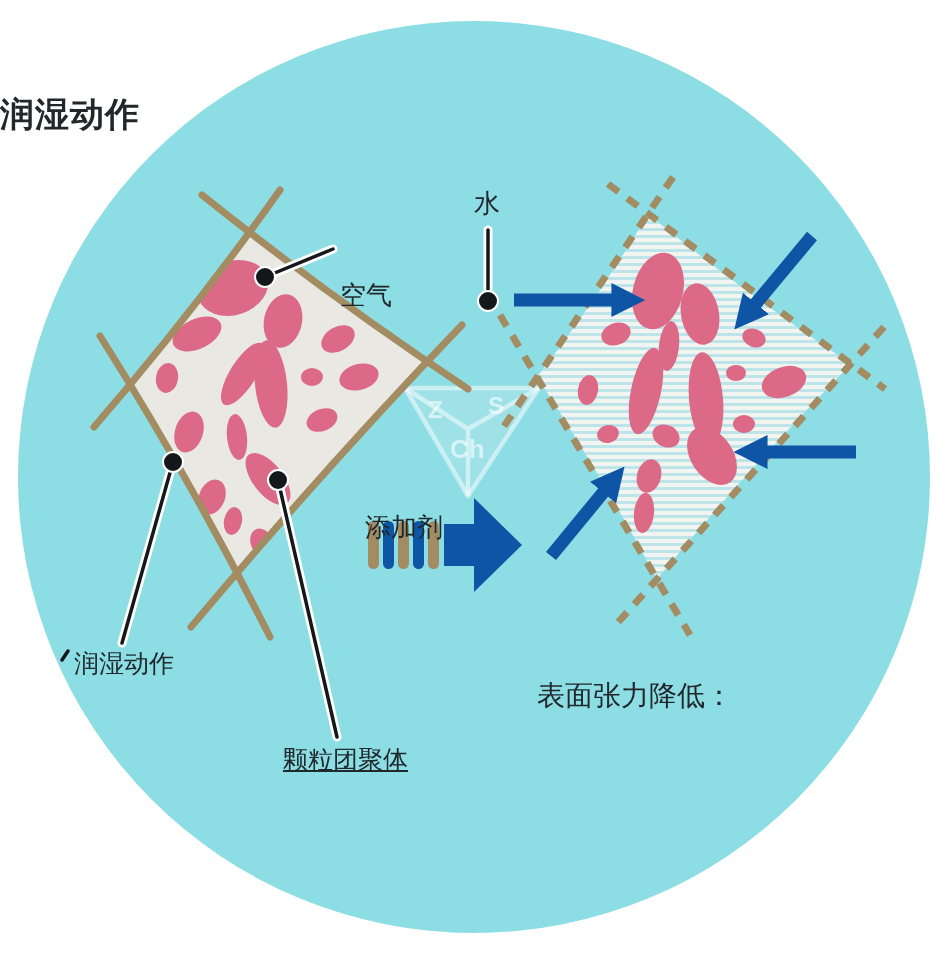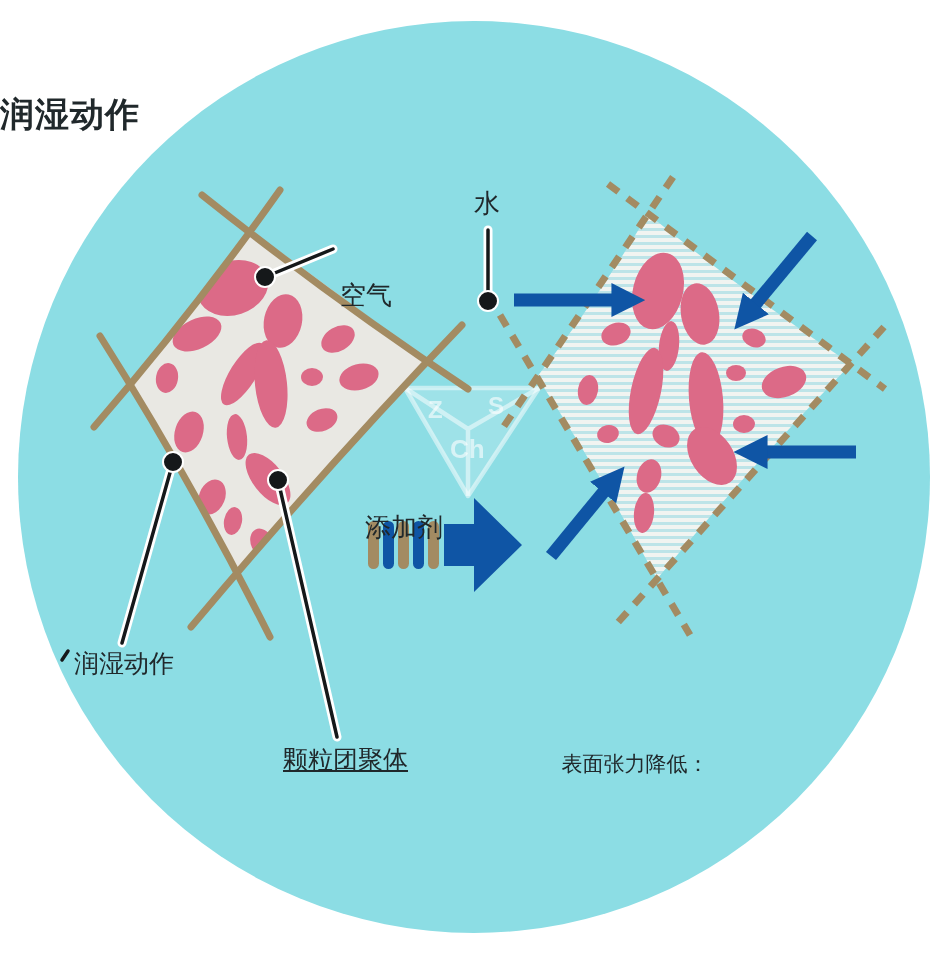--- a/index.html
+++ b/index.html
@@ -13,22 +13,22 @@
     border-radius:50%;background:var(--circle-bg,#8cdde4);
   }
   svg.overlay{position:absolute;left:0;top:0;}
   .title{
     position:absolute;left:0;right:0;top:92px;
     font-size:34px;font-weight:700;letter-spacing:1px;color:var(--ink,#20282b);
   }
   .lbl{position:absolute;color:var(--ink,#20282b);font-size:26px;white-space:nowrap;}
   .lbl-small{font-size:25px;}
   .caption{
-    position:absolute;left:425px;top:751px;width:420px;text-align:center;
-    font-size:21px;line-height:1.26;color:var(--ink,#20282b);
+    position:absolute;left:425px;top:678px;width:420px;text-align:center;
+    font-size:28px;line-height:1.26;color:var(--ink,#20282b);
   }
   
   .tan-line{stroke:var(--frame-tan,#a38b62);stroke-width:7;fill:none;stroke-linecap:round;}
   .tan-dash{stroke:var(--frame-tan,#a38b62);stroke-width:7;fill:none;stroke-dasharray:13 11;stroke-linecap:butt;}
   .gray-fill{fill:var(--agglomerate-fill,#e9e8e3);}
   .blob{fill:var(--particle-pink,#dc6a87);}
   .lead-casing{stroke:#ffffff;stroke-width:9;stroke-linecap:round;fill:none;}
   .lead{stroke:#15181a;stroke-width:3.5;stroke-linecap:round;fill:none;}
   .dot{fill:#15181a;stroke:#ffffff;stroke-width:2;}
   .blue-fill{fill:var(--arrow-blue,#0f55a5);}

